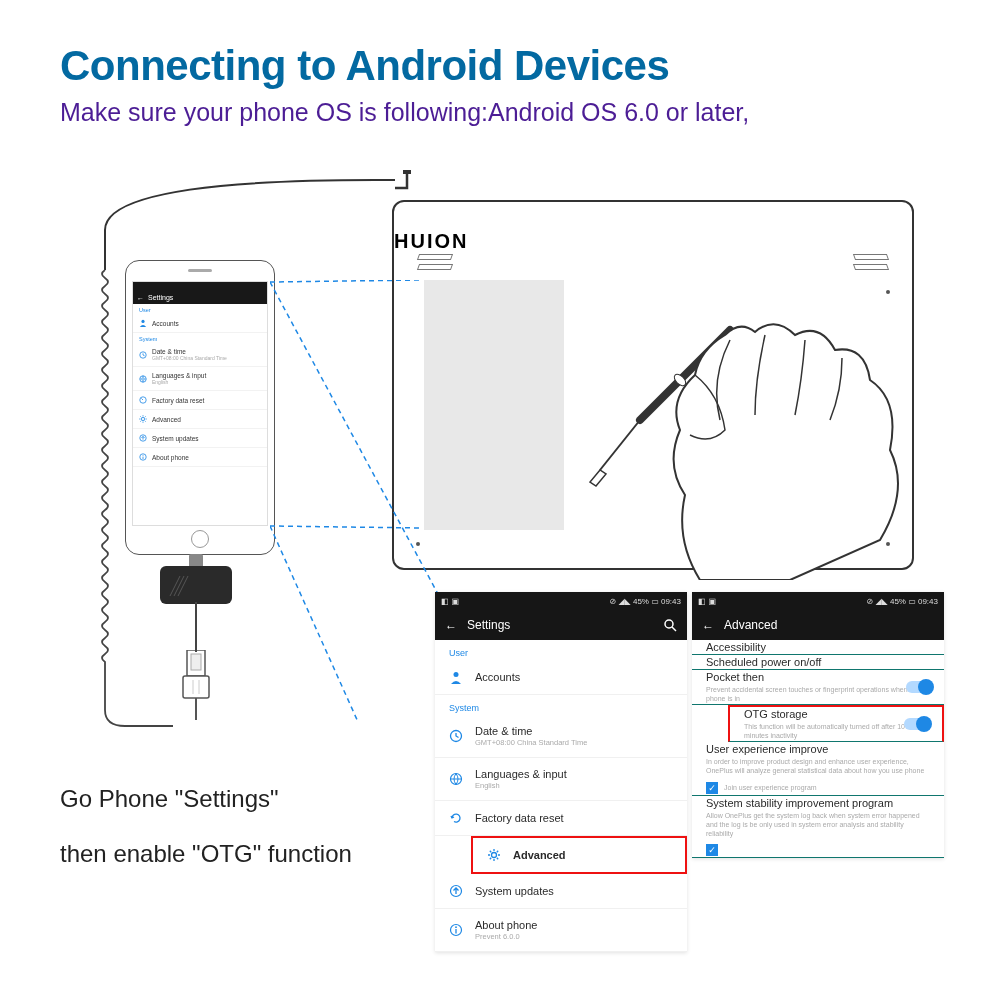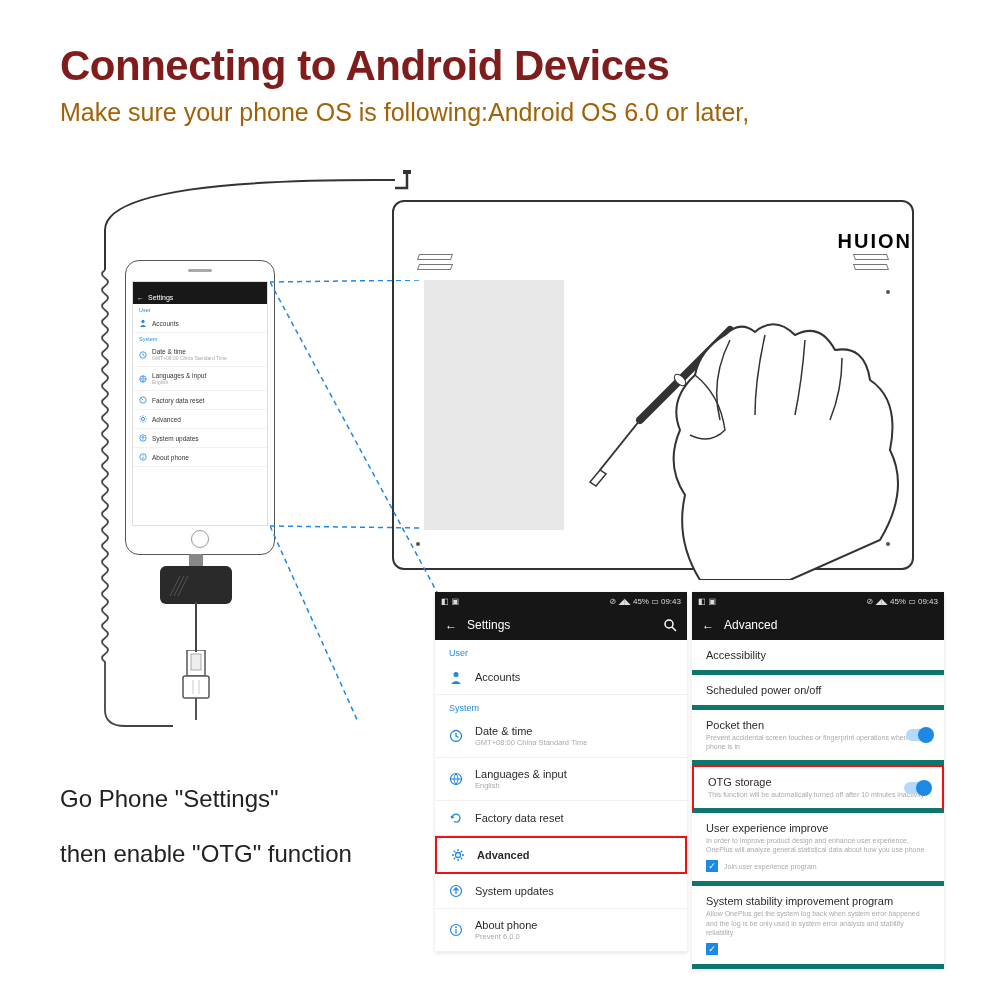--- a/index.html
+++ b/index.html
@@ -10,29 +10,29 @@
   font-family: Arial, Helvetica, sans-serif;
   position: relative;
   overflow: hidden;
 }
 .heading {
   position: absolute;
   top: 42px;
   left: 60px;
   font-size: 42px;
   font-weight: 700;
-  color: #7f1d1d;
+  color: #0369a1;
   letter-spacing: -0.5px;
 }
 .subtext {
   position: absolute;
   top: 96px;
   left: 60px;
   font-size: 25px;
-  color: #a16207;
+  color: #4c1d95;
   line-height: 1.35;
 }
 .instruction1 {
   position: absolute;
   top: 785px;
   left: 60px;
   font-size: 24px;
   color: #222;
 }
 .instruction2 {
@@ -93,21 +93,21 @@
   top: 200px;
   left: 392px;
   width: 522px;
   height: 370px;
   border: 2px solid #333;
   border-radius: 12px;
   background: #fff;
 }
 .tablet-brand {
   position: absolute; top: 28px; left: 0; right: 0;
-  text-align: right; font-size: 20px; font-weight: 600; letter-spacing: 2px;
+  text-align: left; font-size: 20px; font-weight: 600; letter-spacing: 2px;
 }
 .tablet-keys-left, .tablet-keys-right {
   position: absolute; top: 52px; display: flex; flex-direction: column; gap: 4px;
 }
 .tablet-keys-left { left: 24px; }
 .tablet-keys-right { right: 24px; }
 .tkey { width: 34px; height: 6px; background: #fff; border: 1px solid #777; transform: skewX(-20deg); }
 .tablet-keys-right .tkey { transform: skewX(20deg); }
 .gray-area {
   position: absolute;
@@ -168,25 +168,25 @@
 .srow {
   display: flex; align-items: center; gap: 12px;
   padding: 10px 14px;
   border-bottom: 1px solid #f0f0f0;
   font-size: 11px; color: #2a2a2a;
 }
 .srow .icon { width: 14px; height: 14px; flex-shrink: 0; }
 .srow .txt { display: flex; flex-direction: column; }
 .srow .txt .sub { font-size: 7.5px; color: #aaa; margin-top: 1px; }
 .ssect { font-size: 9px; color: #1e88e5; padding: 8px 14px 2px; }
-.redbox { border: 2.5px solid #e11; }
+.redbox { border: 2.5px solid #e11; margin-left: 36px; }
 
 .arow {
-  padding: 9px 14px;
-  border-bottom: 5px solid #0f766e;
+  padding: 1px 14px;
+  border-bottom: 1px solid #0f766e;
   font-size: 11px; color: #2a2a2a;
   display: flex; flex-direction: column; gap: 2px;
   position: relative;
 }
 .arow .sub { font-size: 7px; color: #aaa; line-height: 1.3; }
 .toggle {
   position: absolute; right: 12px; top: 50%; transform: translateY(-50%);
   width: 26px; height: 12px; background: #b3d9ff; border-radius: 10px;
 }
 .toggle::after {

